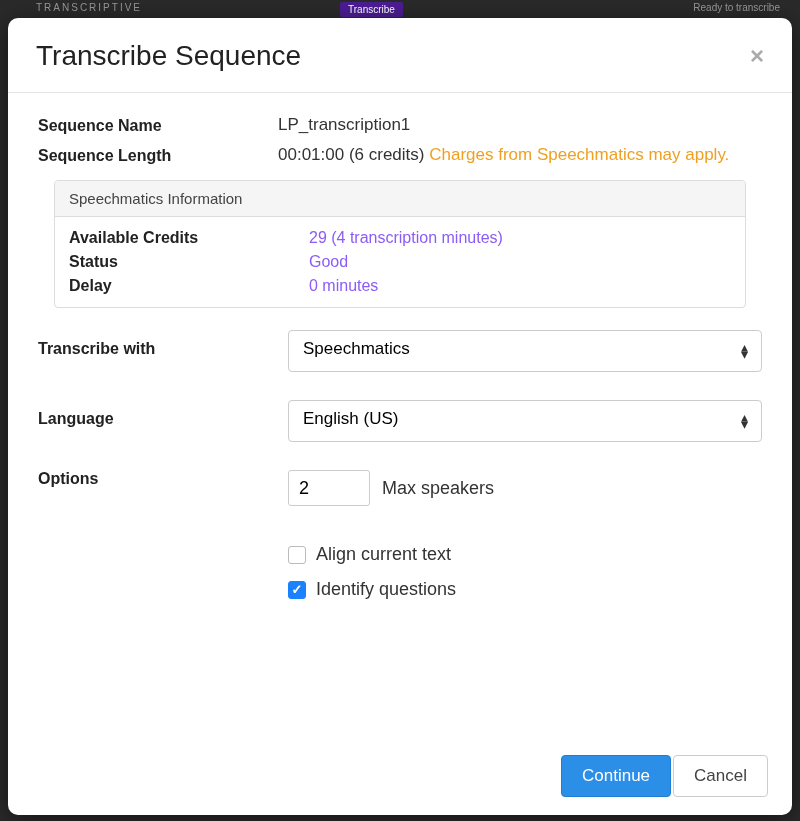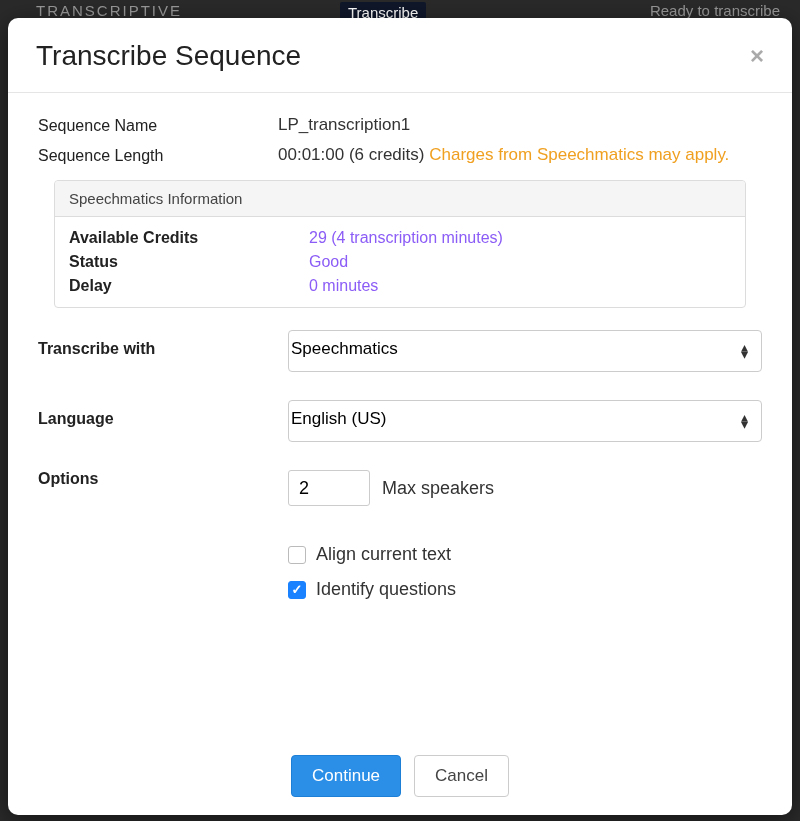--- a/index.html
+++ b/index.html
@@ -12,25 +12,25 @@
       background: #2a2a2a;
       width: 800px;
       height: 821px;
       overflow: hidden;
       position: relative;
     }
     .bg-text {
       position: absolute;
       top: 2px;
       color: #999;
-      font-size: 15px;
+      font-size: 10px;
       font-weight: 500;
     }
     .bg-left { left: 36px; letter-spacing: 2px; }
-    .bg-center { left: 340px; background: #0f172a; color: #fff; padding: 2px 8px; border-radius: 2px; }
+    .bg-center { left: 340px; background: #4c1d95; color: #fff; padding: 2px 8px; border-radius: 2px; }
     .bg-right { right: 20px; }
     .modal {
       position: absolute;
       top: 18px;
       left: 8px;
       right: 8px;
       bottom: 6px;
       background: #fff;
       border-radius: 10px;
       box-shadow: 0 5px 25px rgba(0,0,0,0.5);
@@ -61,21 +61,21 @@
       padding: 22px 30px 10px;
       flex: 1;
       overflow-y: auto;
     }
     .row {
       display: flex;
       margin-bottom: 10px;
     }
     .row-label {
       width: 240px;
-      font-weight: 400;
+      font-weight: 700;
       font-size: 16px;
       color: #222;
       padding-top: 2px;
     }
     .row-value {
       flex: 1;
       font-size: 17px;
       color: #333;
     }
     .warn-link {
@@ -127,21 +127,21 @@
     .form-control-wrap {
       flex: 1;
     }
     .select-wrap {
       position: relative;
       width: 100%;
     }
     .select {
       width: 100%;
       height: 42px;
-      padding: 8px 2px;
+      padding: 8px 14px;
       font-size: 17px;
       border: 1px solid #ccc;
       border-radius: 4px;
       background: #fff;
       appearance: none;
       -webkit-appearance: none;
       cursor: pointer;
     }
     .select-caret {
       position: absolute;
@@ -189,22 +189,22 @@
       padding: 4px 10px;
       font-size: 18px;
       border: 1px solid #ccc;
       border-radius: 3px;
       margin-right: 12px;
     }
     .spacer-gap { height: 24px; }
     .modal-footer {
       padding: 16px 24px 18px;
       display: flex;
-      justify-content: center;
-      gap: 13px;
+      justify-content: flex-end;
+      gap: 2px;
     }
     .btn {
       padding: 10px 20px;
       font-size: 17px;
       border-radius: 4px;
       cursor: pointer;
       border: 1px solid transparent;
     }
     .btn-primary {
       background: #2b8fe8;

